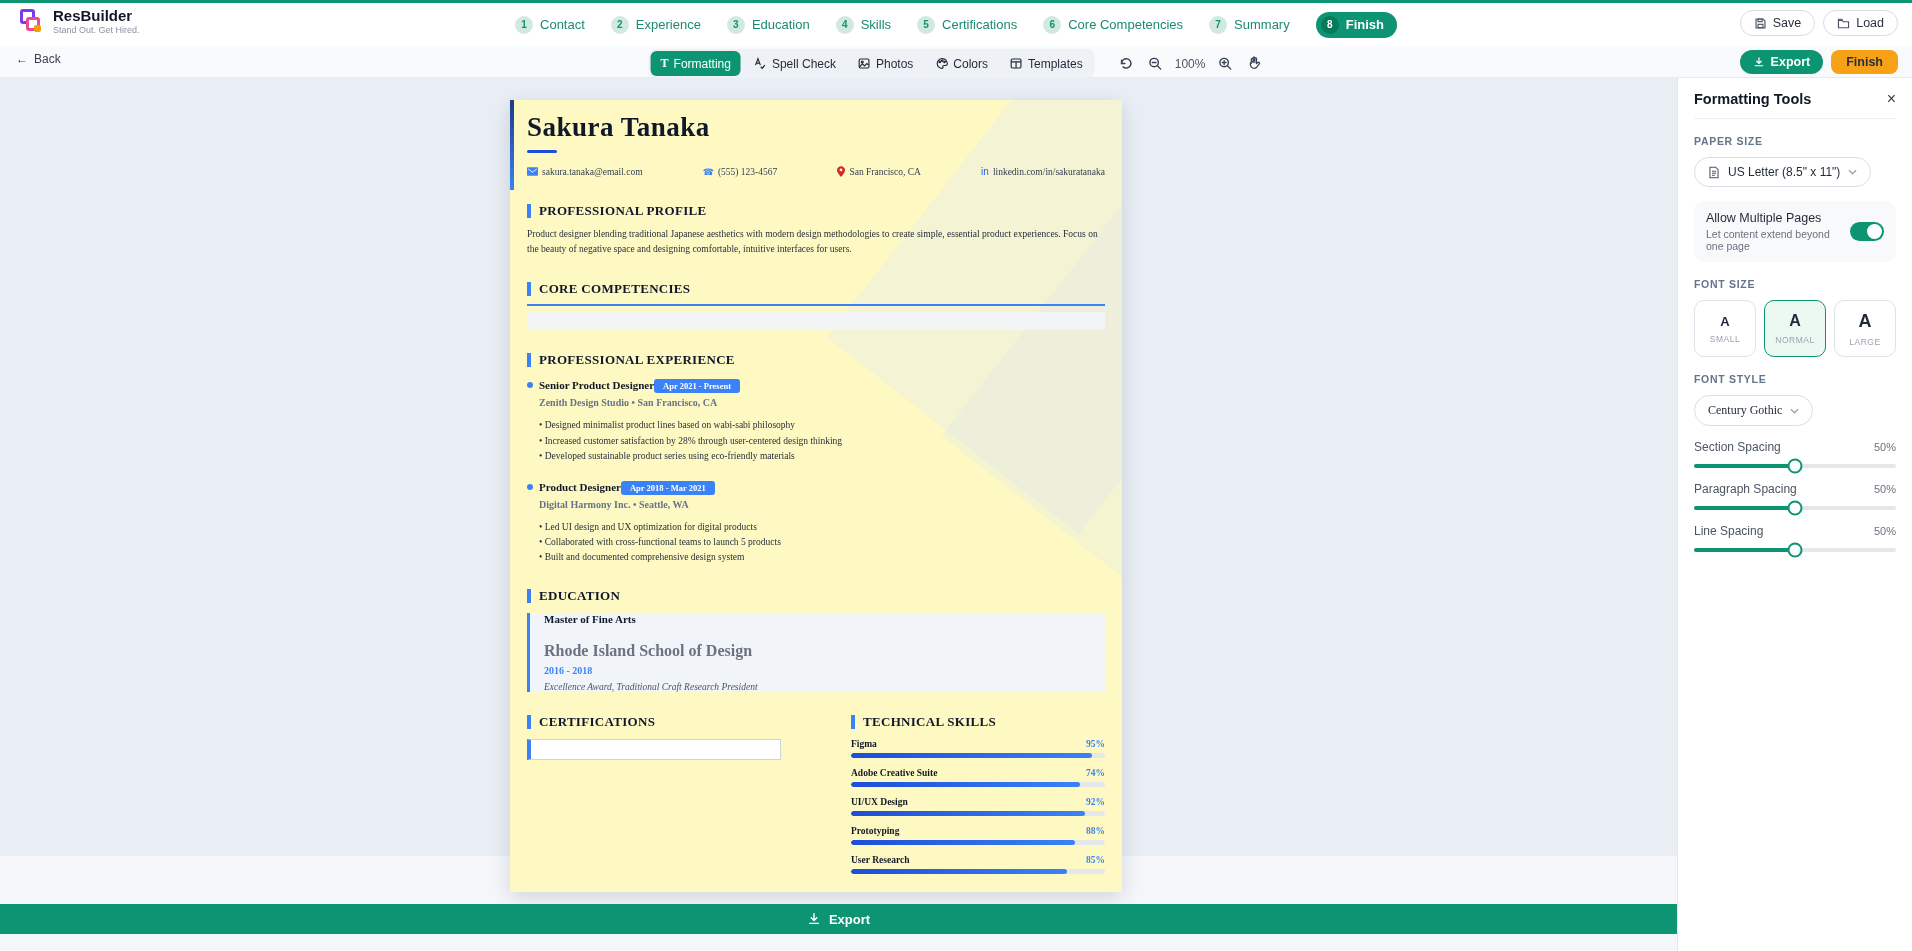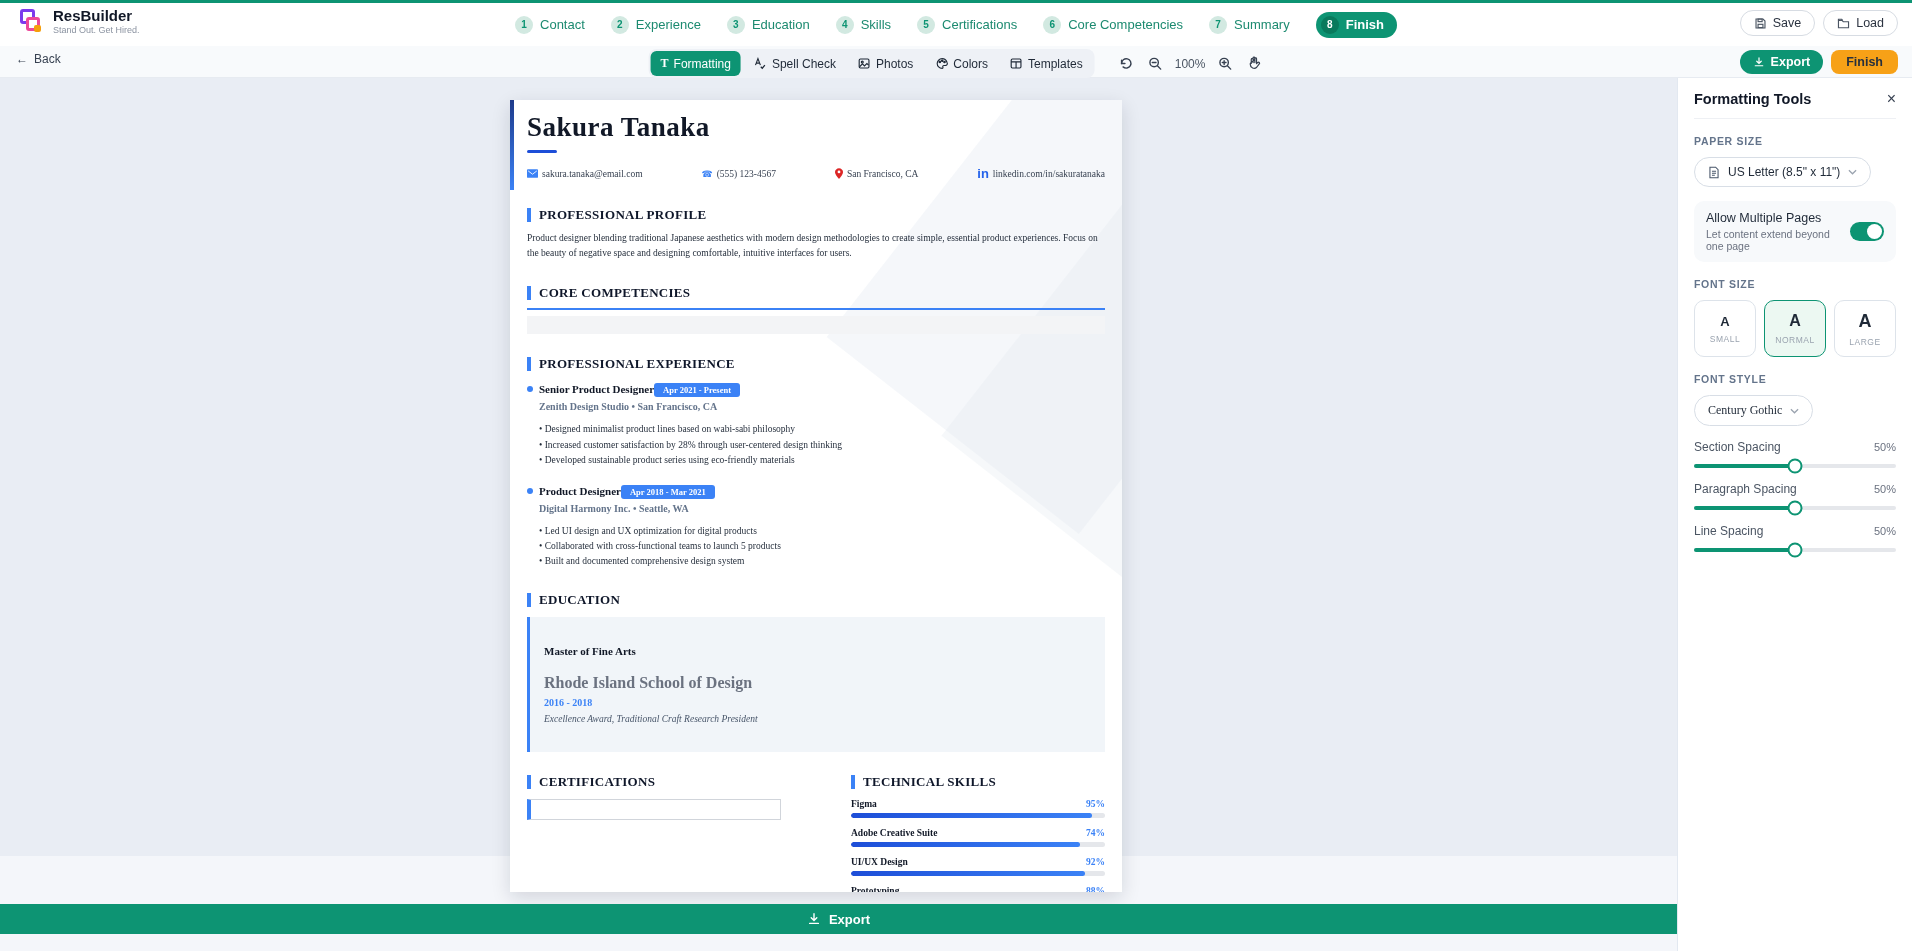--- a/index.html
+++ b/index.html
@@ -45,33 +45,33 @@
   .zoom-level { font-size:12px; color:#4b5563; }
   .toolbar-actions { position:absolute; right:14px; top:4px; display:flex; gap:8px; }
   .export-top { display:flex; align-items:center; gap:6px; background:#0d9473; color:#fff; border:none; border-radius:999px; padding:5px 13px; font-size:12.5px; font-weight:600; cursor:pointer; font-family:inherit; }
   .finish-top { background:#f7a117; color:#27303d; border:none; border-radius:8px; padding:5px 15px; font-size:12.5px; font-weight:bold; cursor:pointer; font-family:inherit; }
 
   
   .main { position:absolute; top:78px; left:0; width:1677px; bottom:0; background:#e9edf4; overflow:hidden; }
   .main .below-strip { position:absolute; left:0; right:0; top:778px; bottom:0; background:#f4f6fa; }
 
   
-  .page { position:absolute; left:510px; top:22px; width:612px; height:792px; background:#ffffff; box-shadow:0 6px 18px rgba(15,23,42,.14); overflow:hidden; font-family:"Liberation Serif", serif; color:#1f2937; z-index:2; }
+  .page { position:absolute; left:510px; top:22px; width:612px; height:792px; background:#fef9c3; box-shadow:0 6px 18px rgba(15,23,42,.14); overflow:hidden; font-family:"Liberation Serif", serif; color:#1f2937; z-index:2; }
   .wm1 { position:absolute; right:-120px; top:-40px; width:320px; height:420px; background:rgba(226,232,240,.35); transform:rotate(38deg); }
   .wm2 { position:absolute; right:-180px; top:160px; width:300px; height:300px; background:rgba(226,232,240,.3); transform:rotate(38deg); }
   .r-content { position:relative; z-index:1; }
 
   .r-header { position:relative; padding:12px 17px 0; }
   .r-header::before { content:""; position:absolute; left:0; top:0; width:4px; height:90px; background:linear-gradient(#1e3a8a,#3b82f6); }
   .r-name { font-size:27px; font-weight:bold; color:#111827; letter-spacing:.5px; }
   .r-underline { width:30px; height:3px; background:#1d4ed8; margin-top:7px; border-radius:2px; }
   .r-contacts { display:flex; justify-content:space-between; align-items:center; margin-top:13px; font-size:9.5px; color:#374151; }
   .r-contact { display:flex; align-items:center; gap:4px; }
   .r-contact .glyph-blue { color:#3b82f6; font-size:9px; }
-  .r-contact .in-badge { color:#2563eb; font-weight:bold; font-size:13px; font-family:"Liberation Sans",sans-serif; }
+  .r-contact .in-badge { color:#2563eb; font-weight:normal; font-size:10px; font-family:"Liberation Sans",sans-serif; }
 
   .r-section { padding:0 17px; }
   .r-h2 { display:flex; align-items:center; gap:8px; font-size:13px; font-weight:bold; color:#0f172a; letter-spacing:.3px; }
   .r-h2 .bar { width:4px; height:14px; background:#3b82f6; flex:none; }
 
   .sec-profile { margin-top:26px; }
   .r-body { margin-top:8px; font-size:9.5px; line-height:1.55; color:#1f2937; }
 
   .sec-core { margin-top:25px; }
   .core-rule { height:2px; background:#3b82f6; margin-top:7px; }
@@ -81,21 +81,21 @@
   .job { margin-top:11px; }
   .job-head { display:flex; justify-content:flex-start; align-items:flex-start; }
   .job-role { position:relative; padding-left:12px; font-size:11px; font-weight:bold; color:#111827; }
   .job-role::before { content:""; position:absolute; left:0; top:3px; width:6px; height:6px; border-radius:50%; background:#3b82f6; }
   .badge { background:#3b82f6; color:#fff; font-size:8.5px; font-weight:bold; padding:2px 9px; border-radius:3px; }
   .job-org { margin:4px 0 0 12px; font-size:10px; font-weight:bold; color:#64748b; }
   .job-bullets { margin:10px 0 0 12px; list-style:none; font-size:9.5px; line-height:1.6; color:#1f2937; }
   .job-bullets li::before { content:"• "; }
 
   .sec-edu { margin-top:22px; }
-  .edu-card { margin-top:9px; background:#f1f5f9; border-left:3px solid #3b82f6; padding:28px 14px; }
+  .edu-card { margin-top:9px; background:#f1f5f9; border-left:3px solid #3b82f6; padding:0 14px; }
   .edu-degree { font-size:11px; font-weight:bold; color:#111827; }
   .edu-school { margin-top:17px; font-size:16px; font-weight:bold; color:#6b7280; }
   .edu-dates { margin-top:5px; font-size:10px; font-weight:bold; color:#3b82f6; }
   .edu-honors { margin-top:6px; font-size:9.5px; font-style:italic; color:#475569; }
 
   .sec-bottom { margin-top:22px; display:grid; grid-template-columns:1fr 1fr; column-gap:70px; }
   .cert-box { margin-top:9px; height:21px; border:1px solid #d1d5db; border-left:4px solid #3b82f6; background:#fff; }
   .skills-list { margin-top:9px; }
   .skill { margin-bottom:10px; }
   .skill-row { display:flex; justify-content:space-between; align-items:flex-end; }

